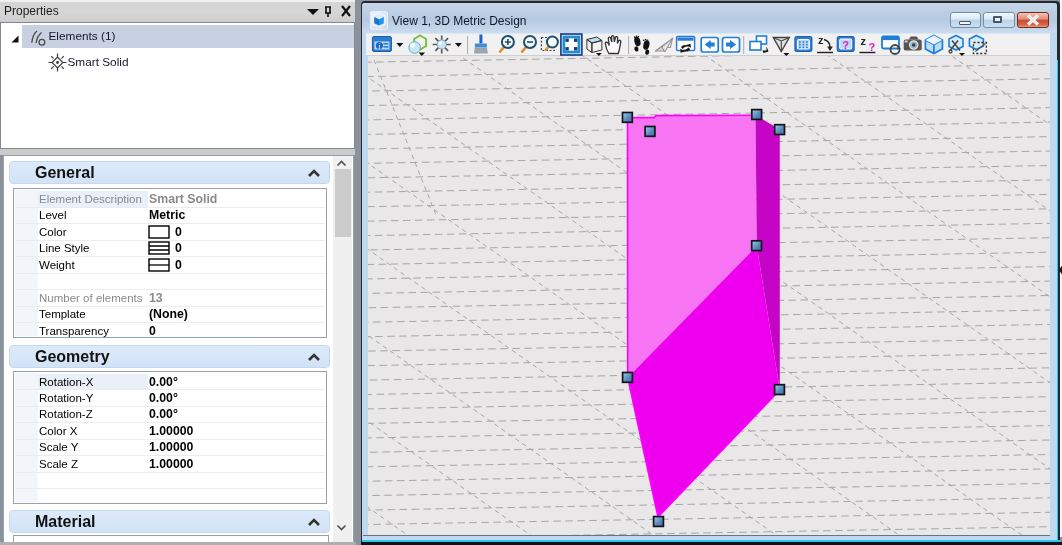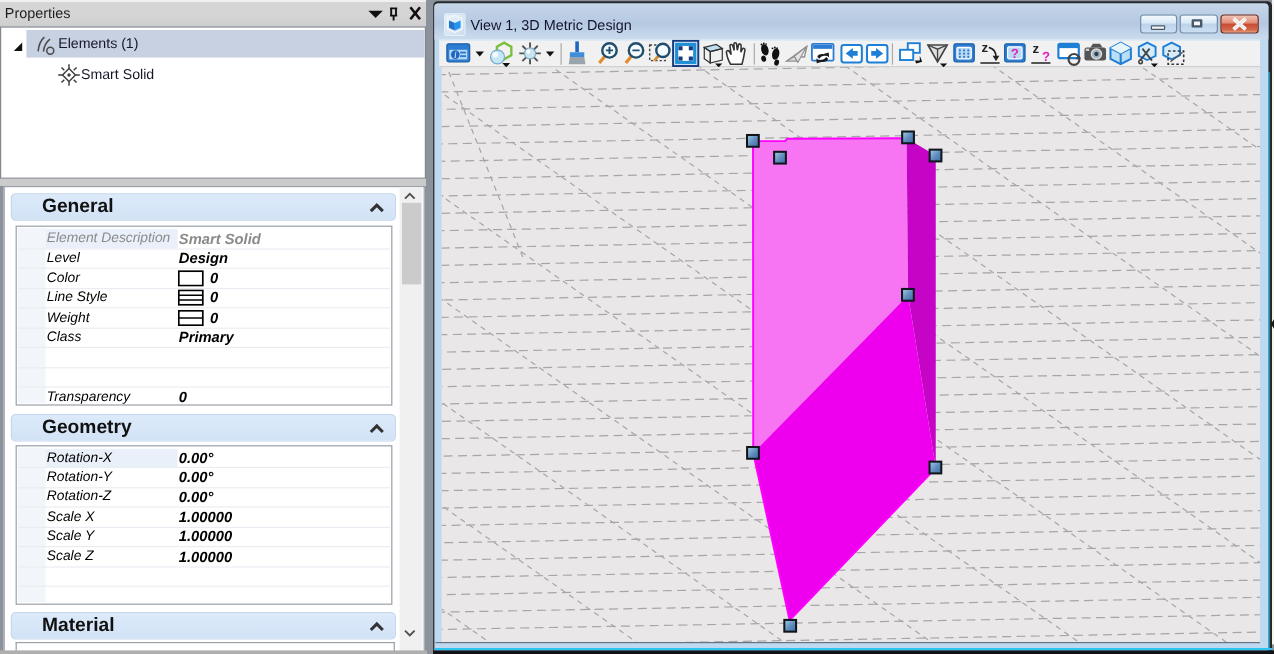--- a/index.html
+++ b/index.html
@@ -11,21 +11,21 @@
           font-size:12px;color:#1e1e1e;line-height:23px;padding-left:4px;box-sizing:border-box;}
   #tree{left:0;top:22px;width:355px;height:127px;background:#fff;border:1px solid #828790;box-sizing:border-box;}
   #elrow{left:21px;top:3px;width:332px;height:23px;background:#C8D1E2;}
   #gap1{left:0;top:149px;width:355px;height:6px;background:#CBCBCB;}
   #lowpanel{left:3px;top:155px;width:351px;height:390px;background:#fff;border:1px solid #9aa0a8;border-bottom:none;box-sizing:border-box;}
   .banner{position:absolute;left:9px;width:321px;height:23px;background:linear-gradient(#DCEAFA,#D2E3F6);
           border:1px solid #C3D8EE;border-radius:4px;box-sizing:border-box;
           font-size:16px;font-weight:bold;color:#111;line-height:21px;padding-left:25px;}
   .chev{position:absolute;right:8px;top:6px;width:14px;height:10px;}
   .ptable{position:absolute;left:13px;width:314px;background:#fff;border:1px solid #9aa0a8;box-sizing:border-box;}
-  .prow{position:absolute;left:0;width:100%;height:17px;font-size:11.5px;line-height:16px;font-style:italic;}
+  .prow{position:absolute;left:0;width:100%;height:17px;font-size:11.5px;line-height:16px;}
   .plabel{position:absolute;left:25px;color:#000;}
   .pval{position:absolute;left:135px;font-weight:bold;color:#000;font-size:12.3px;}
   .gray{color:#8a8a8a !important;}
   .rowline{position:absolute;left:1px;right:1px;height:1px;background:#E9EDF2;}
   #scroll{left:333px;top:156px;width:19px;height:389px;background:#F0F0F0;}
   #thumb{left:334.5px;top:169px;width:16px;height:68px;background:#CBCBCB;}
   #botline{left:0;top:542px;width:356px;height:3px;background:#AFAFAF;}
   
   #win{left:360.5px;top:1px;width:699px;height:544px;background:#26282c;border-radius:4px 4px 0 0;}
   #wininner{left:362px;top:2.5px;width:694.5px;height:542.5px;background:#BFD9F0;border-radius:3px 3px 0 0;}
@@ -79,21 +79,21 @@
 <div class="ptable" style="top:188px;height:150px">
 <div class="abs" style="left:1px;top:1px;width:23px;bottom:1px;background:#F2F6FB;"></div>
 <div class="prow" style="top:2.0px">
 <div class="abs" style="left:24px;top:0;width:110px;height:16px;background:#E9F0F9;"></div>
 <div class="plabel gray">Element Description</div>
 <div class="pval gray">Smart Solid</div>
 </div>
 <div class="rowline" style="top:17.9px"></div>
 <div class="prow" style="top:18.4px">
 <div class="plabel">Level</div>
-<div class="pval">Design</div>
+<div class="pval">Metric</div>
 </div>
 <div class="rowline" style="top:34.4px"></div>
 <div class="prow" style="top:34.9px">
 <div class="plabel">Color</div>
 <svg class="abs" style="left:134px;top:1px" width="22" height="14" viewBox="0 0 22 14">
         <rect x="1" y="1" width="20" height="12" fill="#fff" stroke="#000" stroke-width="1.4"></rect>
       </svg>
 <div class="pval" style="left:161px">0</div>
 </div>
 <div class="rowline" style="top:50.8px"></div>
@@ -108,26 +108,30 @@
 <div class="rowline" style="top:67.3px"></div>
 <div class="prow" style="top:67.8px">
 <div class="plabel">Weight</div>
 <svg class="abs" style="left:134px;top:1px" width="22" height="14" viewBox="0 0 22 14">
         <rect x="1" y="1" width="20" height="12" fill="#fff" stroke="#000" stroke-width="1.4"></rect>
         <path d="M1 7 L21 7" stroke="#000" stroke-width="1.3"></path>
       </svg>
 <div class="pval" style="left:161px">0</div>
 </div>
 <div class="rowline" style="top:83.8px"></div>
-<div class="prow" style="top:84.2px">
-<div class="plabel">Class</div>
-<div class="pval">Primary</div>
-</div>
 <div class="rowline" style="top:100.2px"></div>
+<div class="prow" style="top:100.7px">
+<div class="plabel gray">Number of elements</div>
+<div class="pval gray">13</div>
+</div>
 <div class="rowline" style="top:116.7px"></div>
+<div class="prow" style="top:117.2px">
+<div class="plabel">Template</div>
+<div class="pval">(None)</div>
+</div>
 <div class="rowline" style="top:133.1px"></div>
 <div class="prow" style="top:133.6px">
 <div class="plabel">Transparency</div>
 <div class="pval">0</div>
 </div>
 </div>
 <div class="banner" style="top:344.5px">Geometry
 <svg class="chev" viewBox="0 0 14 10">
       <path d="M2 8 L7 3 L12 8" fill="none" stroke="#333" stroke-width="2.6"></path>
     </svg></div>
@@ -143,21 +147,21 @@
 <div class="plabel">Rotation-Y</div>
 <div class="pval">0.00°</div>
 </div>
 <div class="rowline" style="top:34.4px"></div>
 <div class="prow" style="top:34.9px">
 <div class="plabel">Rotation-Z</div>
 <div class="pval">0.00°</div>
 </div>
 <div class="rowline" style="top:50.8px"></div>
 <div class="prow" style="top:51.3px">
-<div class="plabel">Scale X</div>
+<div class="plabel">Color X</div>
 <div class="pval">1.00000</div>
 </div>
 <div class="rowline" style="top:67.3px"></div>
 <div class="prow" style="top:67.8px">
 <div class="plabel">Scale Y</div>
 <div class="pval">1.00000</div>
 </div>
 <div class="rowline" style="top:83.8px"></div>
 <div class="prow" style="top:84.2px">
 <div class="plabel">Scale Z</div>

